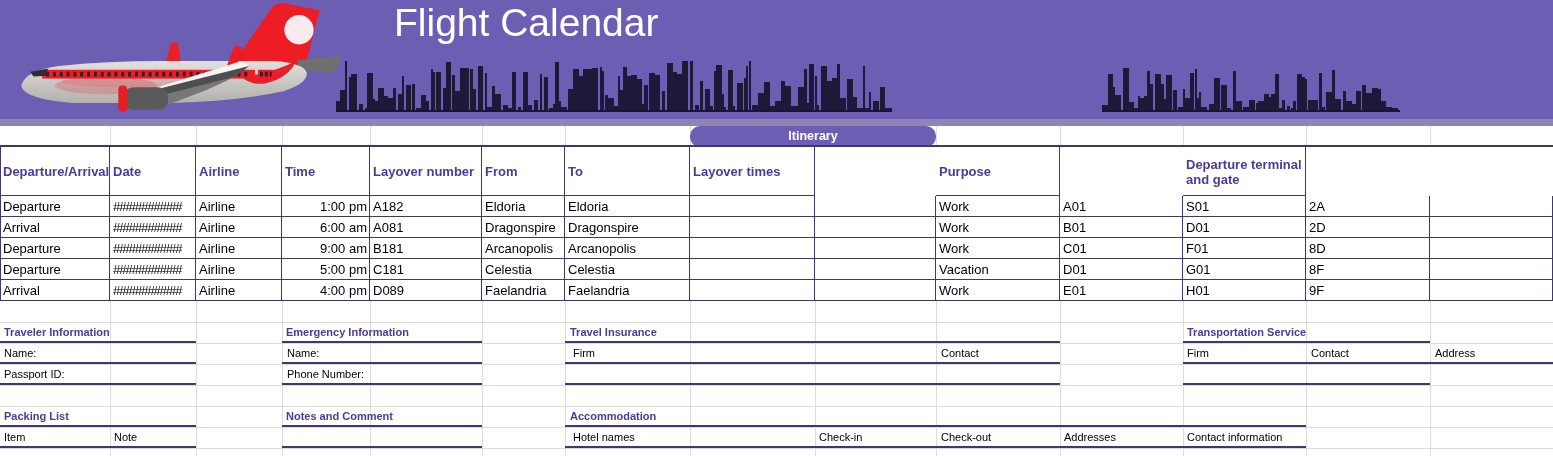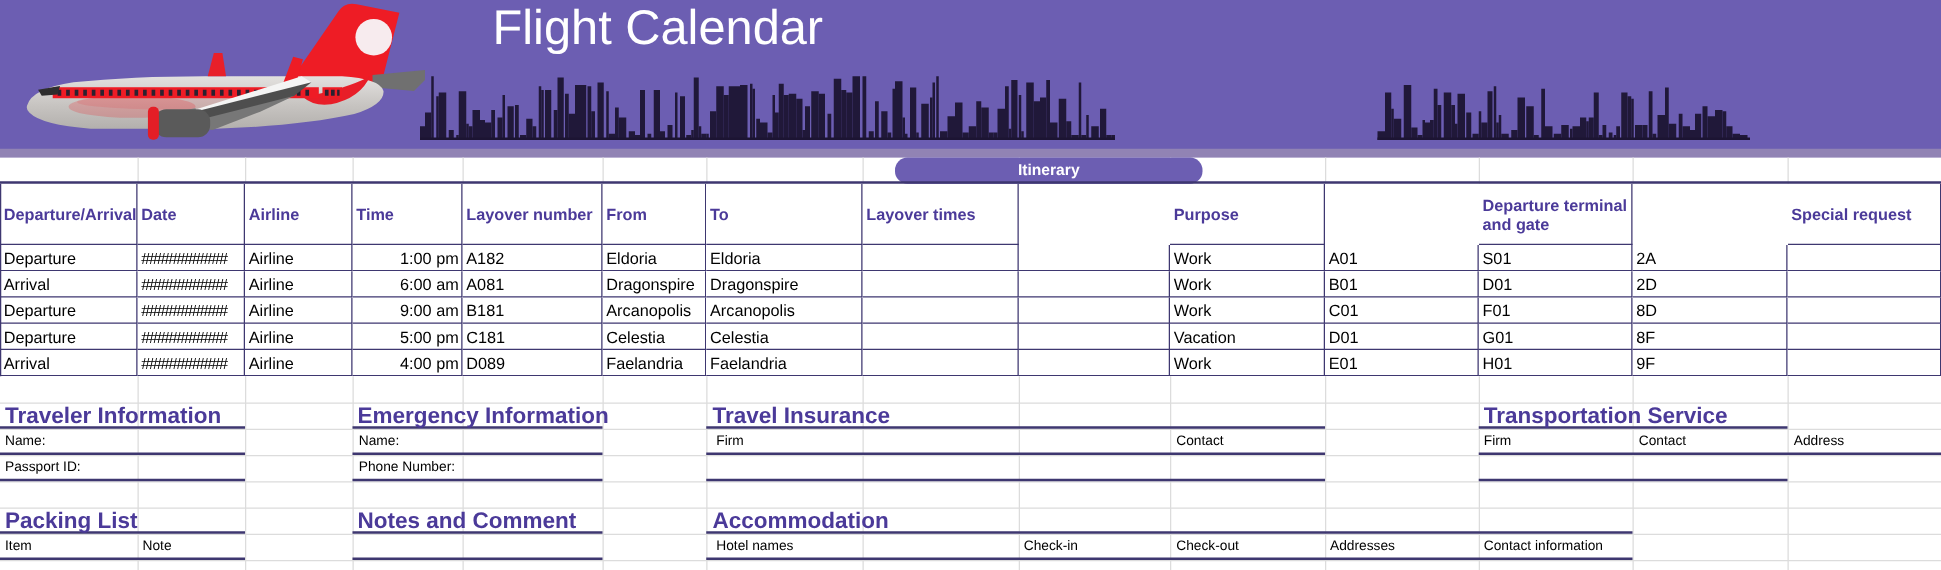--- a/index.html
+++ b/index.html
@@ -12,21 +12,21 @@
   .banner{position:absolute;left:0;top:0;width:1553px;height:126px;background:var(--banner);}
   .banner::after{content:"";position:absolute;left:0;bottom:0;width:100%;height:7px;background:rgba(205,192,184,0.38);}
   .title{position:absolute;left:394px;top:1px;font-size:39px;color:#ffffff;white-space:nowrap;}
   .plane{position:absolute;left:8px;top:0;width:332px;height:122px;}
   .sky{position:absolute;}
   .sky::after{content:"";position:absolute;left:0;right:0;bottom:0;height:2px;background:var(--skyline);}
   #skyL{left:336px;top:60px;width:556px;height:52px;}
   #skyR{left:1102px;top:66px;width:298px;height:46px;}
   .skybar{position:absolute;bottom:0;background:var(--skyline);opacity:.95;}
   
-  .itin{position:absolute;left:716px;top:126px;width:246px;height:21px;background:var(--banner);
+  .itin{position:absolute;left:690px;top:126px;width:246px;height:21px;background:var(--banner);
         color:#fff;font-weight:bold;font-size:12.5px;line-height:21px;text-align:center;border-radius:10px;}
   
   .hdr{position:absolute;top:147px;height:49px;display:flex;align-items:center;
        font-size:13px;font-weight:bold;color:var(--headtext);padding:0 3px;box-sizing:border-box;
        line-height:15px;white-space:nowrap;overflow:hidden;
        box-shadow:inset -1px 0 0 var(--border), inset 0 -1px 0 var(--border);}
   .hdr.wrap{white-space:normal;overflow-wrap:break-word;word-break:break-word;}
   .c{position:absolute;height:21px;line-height:21px;font-size:13px;color:#000;padding:0 3px;
      box-sizing:border-box;white-space:nowrap;overflow:hidden;
      box-shadow:inset -1px 0 0 var(--border), inset 0 -1px 0 var(--border);}
@@ -37,21 +37,21 @@
   .k8{left:815px;width:121px}.k9{left:936px;width:124px}.k10{left:1060px;width:123px}.k11{left:1183px;width:123px}
   .k12{left:1306px;width:124px}.k13{left:1430px;width:123px}
   .r0{top:196px}.r1{top:217px}.r2{top:238px}.r3{top:259px}.r4{top:280px}
   
   .gv{position:absolute;width:1px;background:#dcdcdc;}
   .gh{position:absolute;height:1px;background:#dcdcdc;}
   
   .bd{position:absolute;height:2px;background:var(--border);}
   .bdv{position:absolute;width:1px;background:var(--border);}
   
-  .sect{position:absolute;height:21px;line-height:21px;font-size:18px;font-weight:bold;color:var(--headtext);white-space:nowrap;}
+  .sect{position:absolute;height:21px;line-height:21px;font-size:11px;font-weight:bold;color:var(--headtext);white-space:nowrap;}
   .lbl{position:absolute;height:21px;line-height:21px;font-size:11px;color:#000;white-space:nowrap;}
 </style>
 </head>
 <body>
 
 <div class="stage" style="--banner: #6c5eb2; --headtext: #4b3a99; --border: #3e3770; --skyline: #1c1433; --red: #ee1c25;">
 
   <div class="banner">
     <svg class="plane" viewBox="0 0 340 122" xmlns="http://www.w3.org/2000/svg">
       <defs>
@@ -318,21 +318,20 @@
   <div class="hdr k0">Departure/Arrival</div>
   <div class="hdr k1">Date</div>
   <div class="hdr k2">Airline</div>
   <div class="hdr k3">Time</div>
   <div class="hdr k4">Layover number</div>
   <div class="hdr k5">From</div>
   <div class="hdr k6">To</div>
   <div class="hdr k7">Layover times</div>
   <div class="hdr k9">Purpose</div>
   <div class="hdr k11 wrap">Departure terminal and gate</div>
-  <div class="hdr k13">Special request</div>
 
   <div class="c r0 k0">Departure</div>
   <div class="c r0 k1 date">###########</div>
   <div class="c r0 k2">Airline</div>
   <div class="c r0 k3 right">1:00 pm</div>
   <div class="c r0 k4">A182</div>
   <div class="c r0 k5">Eldoria</div>
   <div class="c r0 k6">Eldoria</div>
   <div class="c r0 k7"></div>
   <div class="c r0 k8"></div>

